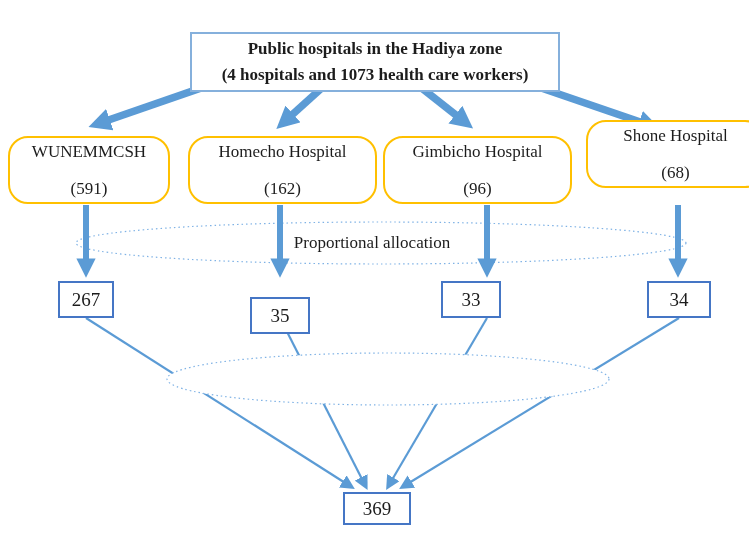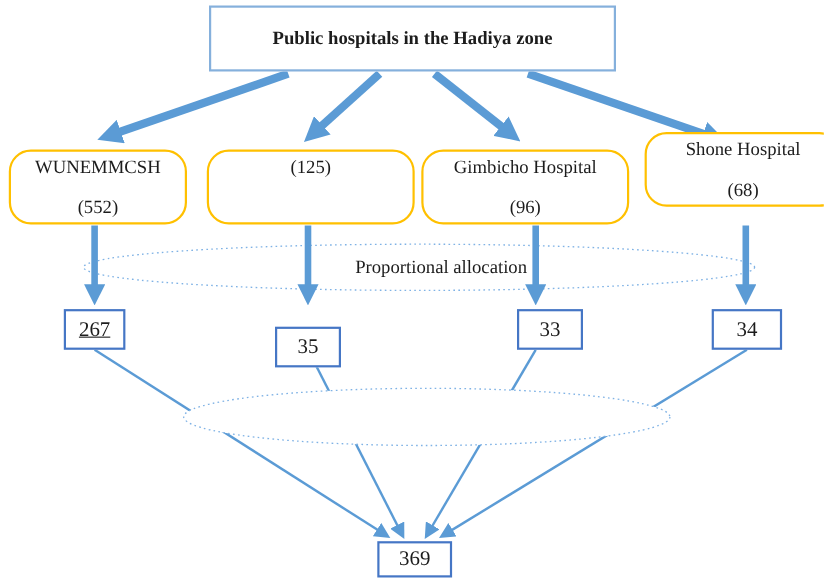--- a/index.html
+++ b/index.html
@@ -17,21 +17,21 @@
   svg.layer{position:absolute;left:0;top:0;}
 
   .thick{stroke:var(--arrow-blue);stroke-width:7.5;fill:none;}
   .vthick{stroke:var(--arrow-blue);stroke-width:6;fill:none;}
   .thin{stroke:var(--arrow-blue);stroke-width:2.2;fill:none;}
   .ellipse{fill:#ffffff;stroke:var(--dot-blue);stroke-width:1.2;stroke-dasharray:1.5 3;}
   marker path{fill:var(--arrow-blue);}
 
   .box{position:absolute;background:#ffffff;display:flex;flex-direction:column;
        align-items:center;justify-content:center;text-align:center;}
-  .title-box{border:2px solid var(--title-border-blue);font-weight:bold;font-size:17px;line-height:26px;}
+  .title-box{border:2px solid var(--title-border-blue);font-weight:bold;font-size:17px;line-height:26px;margin-top:27px;}
   .hospital-box{border:2.5px solid var(--gold);border-radius:20px;font-size:17px;line-height:27px;justify-content:space-between;}
   .num-box{border:2px solid var(--box-border-blue);font-size:19px;}
   .ellipse-label{position:absolute;font-size:17px;text-align:center;transform:translate(-50%,-50%);white-space:nowrap;}
 </style>
 </head>
 <body>
 
 <div class="canvas">
 
   <svg class="layer" width="749" height="534" viewBox="0 0 749 534" aria-hidden="true">
@@ -68,47 +68,49 @@
       <line class="thin" x1="280" y1="318" x2="365" y2="485" marker-end="url(#ah-thin)"></line>
       <line class="thin" x1="487" y1="318" x2="389" y2="485" marker-end="url(#ah-thin)"></line>
       <line class="thin" x1="679" y1="318" x2="404" y2="486" marker-end="url(#ah-thin)"></line>
     </g>
 
     <ellipse class="ellipse" cx="388" cy="379" rx="221" ry="26"></ellipse>
   </svg>
 
   <div class="box title-box" style="left:190px;top:5px;width:370px;height:60px;">
     <div>Public hospitals in the Hadiya zone</div>
+    <div>(4 hospitals and 1073 health care workers)</div>
   </div>
 
   <div class="box hospital-box" style="left:8px;top:136px;width:162px;height:68px;">
     <div>WUNEMMCSH</div>
-    <div>(552)</div>
+    <div>(591)</div>
   </div>
   <div class="box hospital-box" style="left:188px;top:136px;width:189px;height:68px;">
-    <div>(125)</div>
+    <div>Homecho Hospital</div>
+    <div>(162)</div>
   </div>
   <div class="box hospital-box" style="left:383px;top:136px;width:189px;height:68px;">
     <div>Gimbicho Hospital</div>
     <div>(96)</div>
   </div>
   <div class="box hospital-box" style="left:586px;top:120px;width:179px;height:68px;">
     <div>Shone Hospital</div>
     <div>(68)</div>
   </div>
 
-  <div class="ellipse-label" style="left:401px;top:243px;">Proportional allocation</div>
+  <div class="ellipse-label" style="left:372px;top:243px;">Proportional allocation</div>
 
-  <div class="box num-box" style="left:58px;top:281px;width:56px;height:37px;text-decoration:underline;">
+  <div class="box num-box" style="left:58px;top:281px;width:56px;height:37px;">
     <div>267</div>
   </div>
   <div class="box num-box" style="left:250px;top:281px;width:60px;height:37px;margin-top:16px;">
     <div>35</div>
   </div>
-  <div class="box num-box" style="left:470px;top:281px;width:60px;height:37px;">
+  <div class="box num-box" style="left:441px;top:281px;width:60px;height:37px;">
     <div>33</div>
   </div>
   <div class="box num-box" style="left:647px;top:281px;width:64px;height:37px;align-items:center;">
     <div>34</div>
   </div>
 
   <div class="box num-box" style="left:343px;top:492px;width:68px;height:33px;">
     <div>369</div>
   </div>
 

